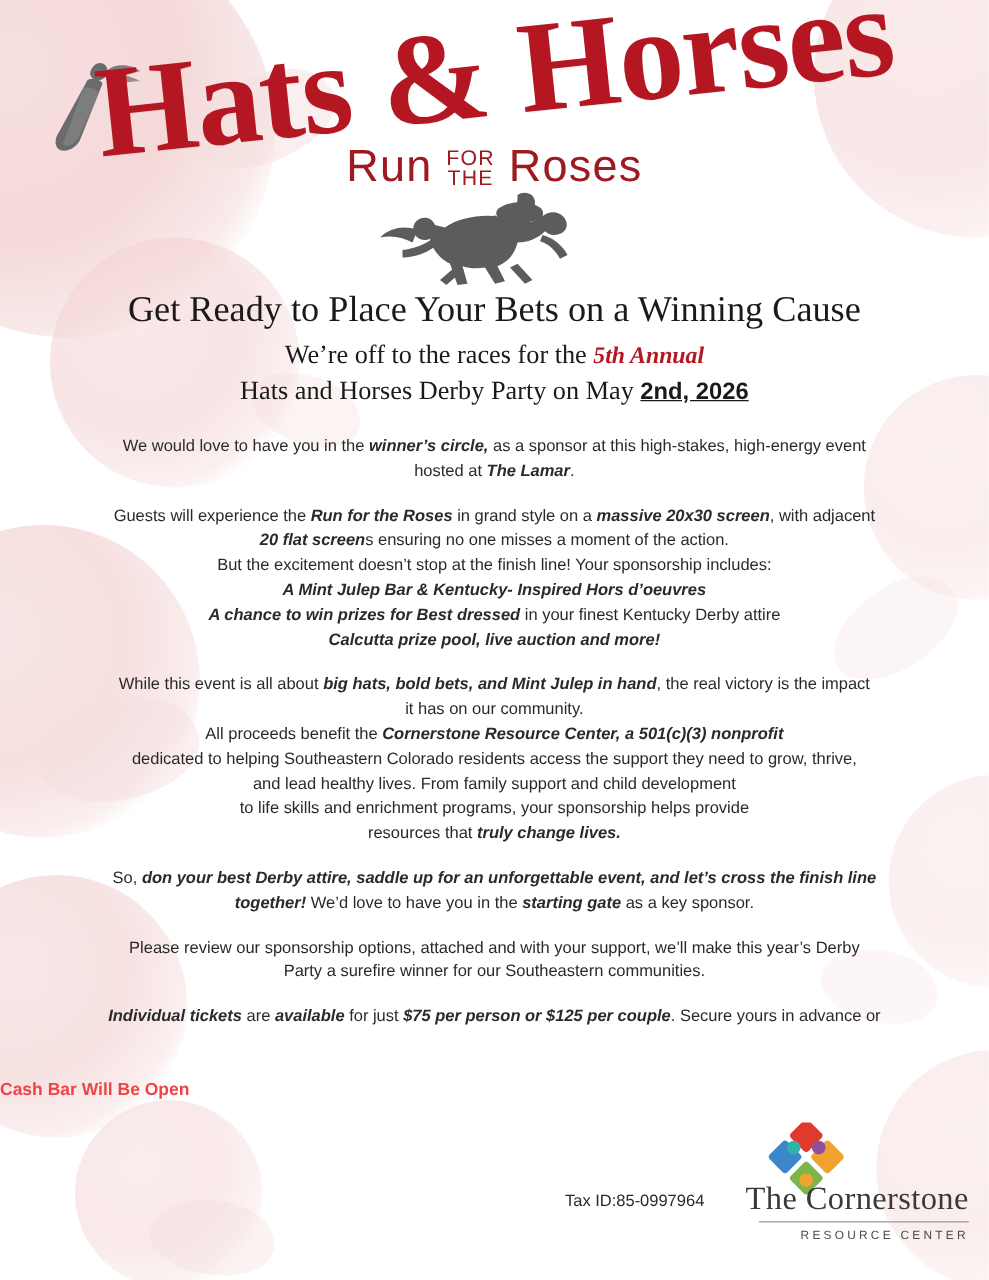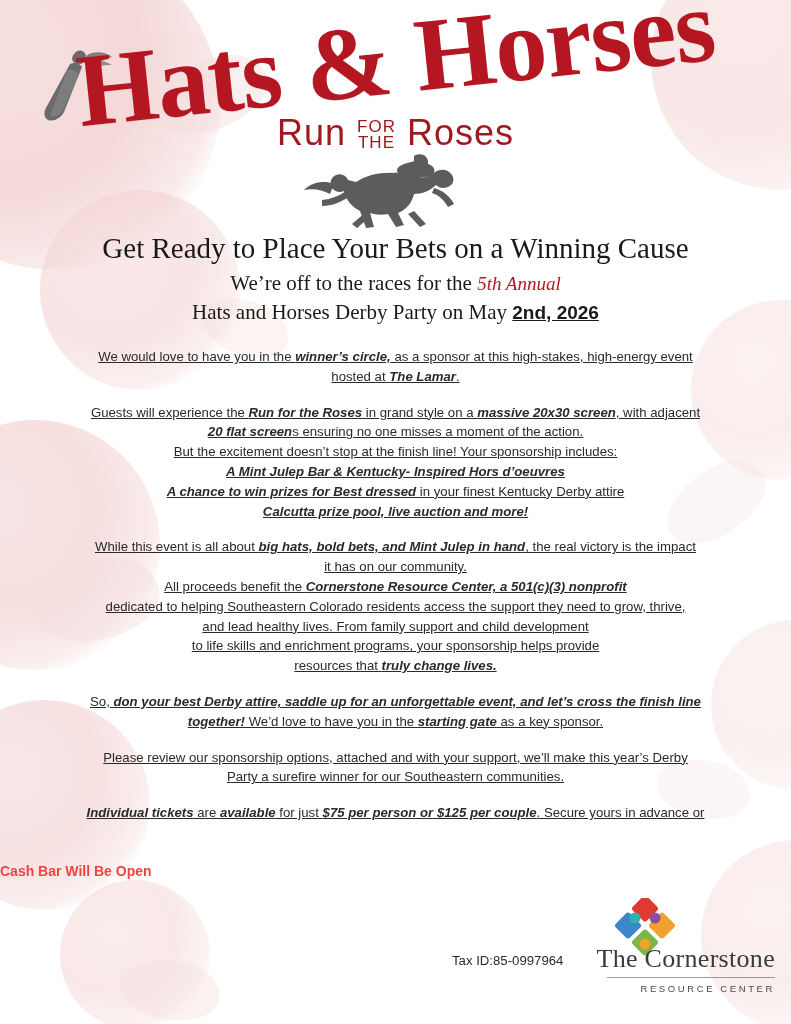--- a/index.html
+++ b/index.html
@@ -92,20 +92,21 @@
     font-size: 21px;
     color: #1a1a1a;
     margin: 0 0 4px 0;
   }
   .intro-h2 .annual {
     font-style: italic;
     color: #b51722;
     font-family: "Liberation Serif", serif;
     font-size: 19px;
     border-top: 0;
+    font-weight: bold;
   }
   .intro-h3 {
     font-family: "Liberation Serif", serif;
     font-size: 21px;
     color: #1a1a1a;
     margin: 0 0 0 0;
   }
   .intro-h3 .date {
     font-family: "Liberation Sans", sans-serif;
     font-weight: 700;
@@ -114,21 +115,20 @@
   }
 
   
   .body-copy {
     margin: 22px auto 0 auto;
     width: 748px;
     font-size: 13.2px;
     line-height: 1.52;
     color: #2a2a2a;
     text-align: center;
-    text-decoration: underline;
   }
   .body-copy p { margin: 0 0 16px 0; }
   .ital-bold { font-weight: 700; font-style: italic; }
   .center-tight { line-height: 1.5; }
 
   .cash-bar {
     text-align: left;
     font-weight: 700;
     font-size: 14px;
     color: #ef4444;

